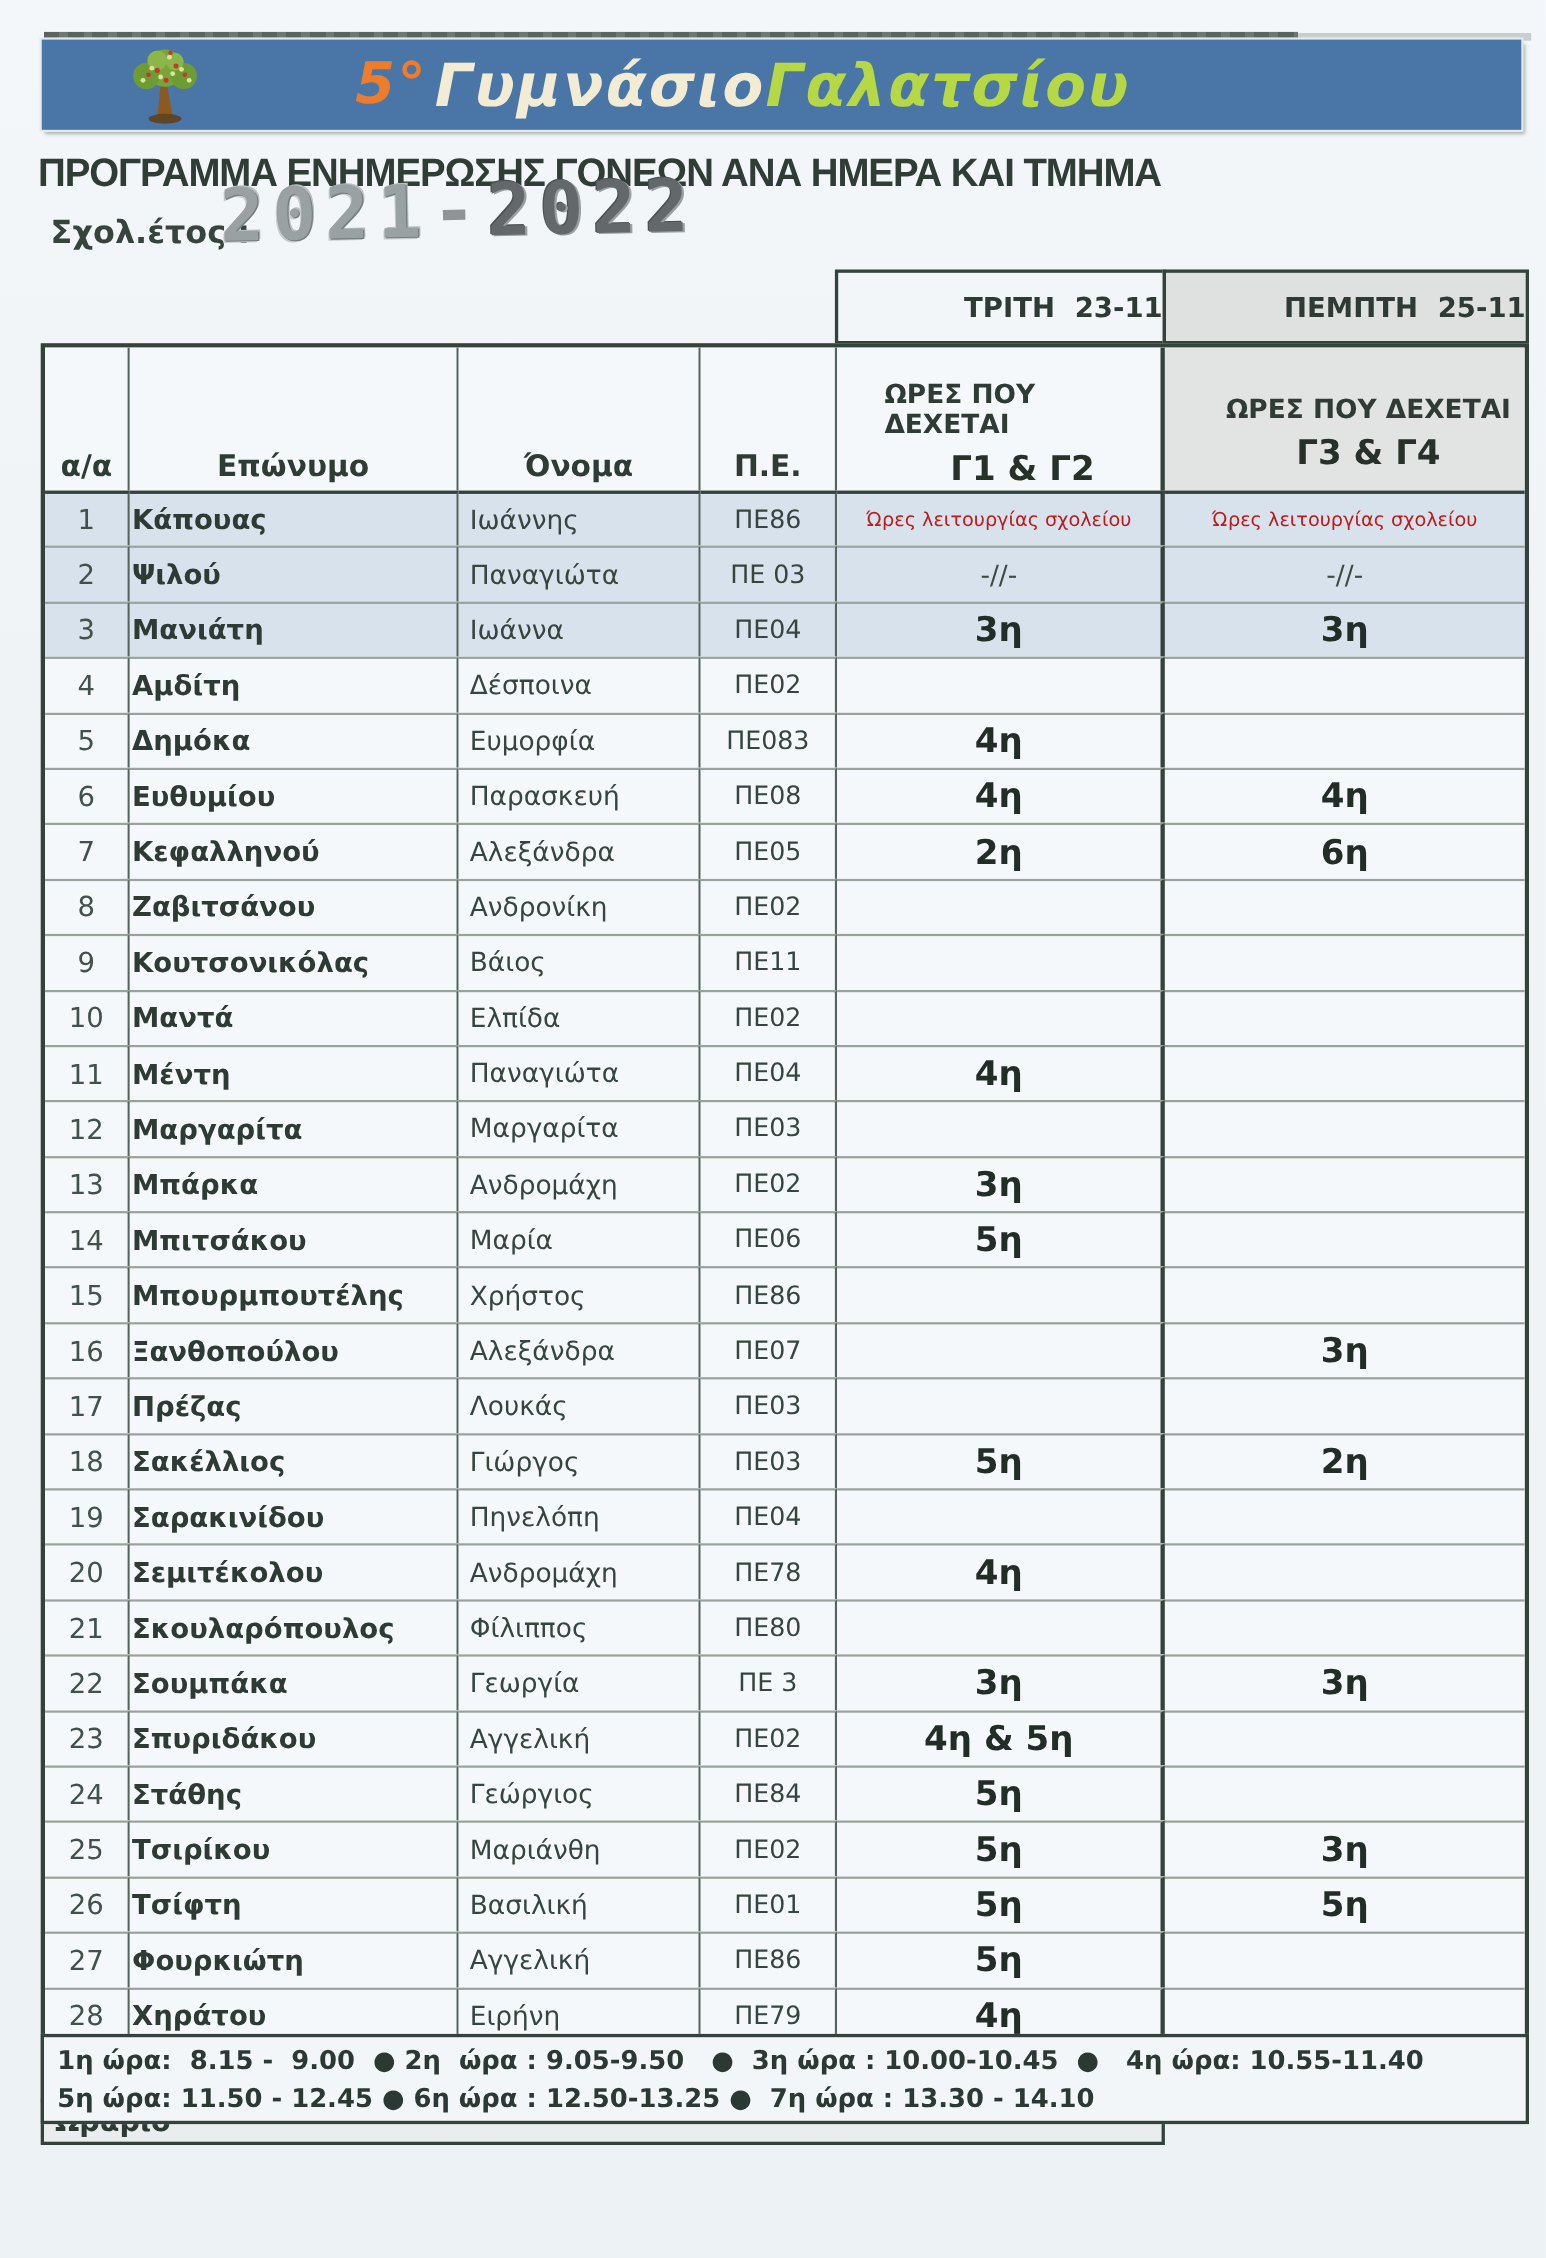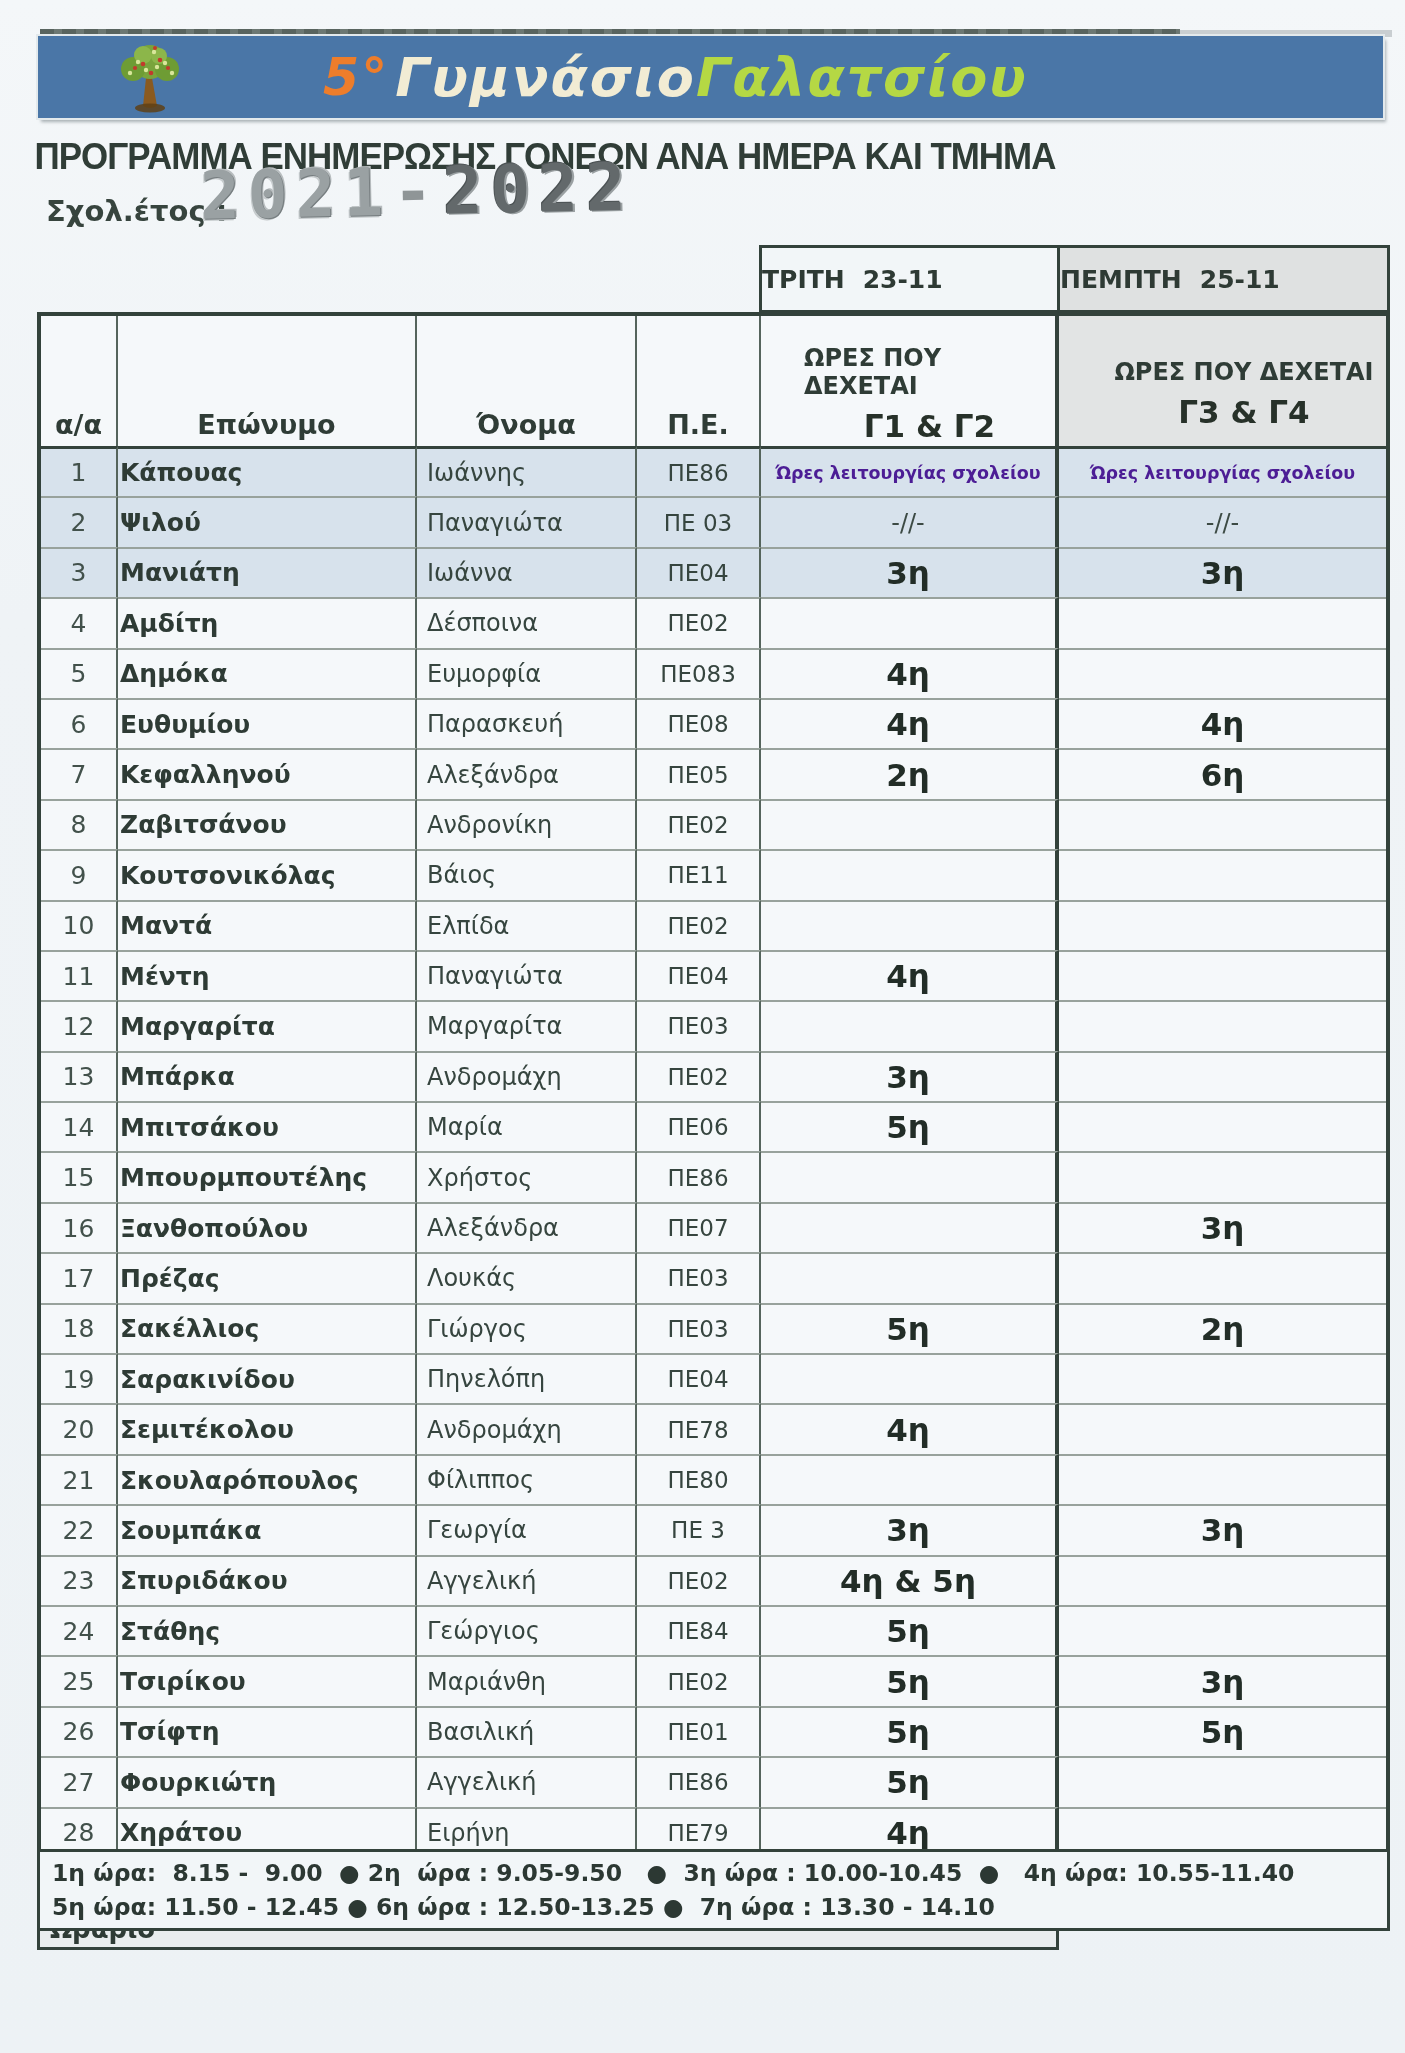--- a/index.html
+++ b/index.html
@@ -47,21 +47,21 @@
   .year-label{position:absolute;left:46px;top:194px;font-weight:bold;font-size:29px;color:#37443e;}
   .year-stamp{position:absolute;left:200px;top:146px;width:370px;height:92px;
     font-weight:bold;font-size:66px;letter-spacing:8px;transform:rotate(-1.2deg);
     display:flex;align-items:center;white-space:nowrap;
     font-family:"DejaVu Sans Mono","DejaVu Sans",monospace;}
   .ys-1{color:#9aa1a3;text-shadow:1px 1px 0 #777e80,-1px 2px 0 #c6cbcd,2px -1px 0 #b8bdbf;}
   .ys-sep{color:#8f9597;padding:0 2px;}
   .ys-2{color:#63696b;text-shadow:2px 1px 0 #9aa0a2,-1px -1px 0 #4c5254;}
   
   .daybox{position:absolute;top:245px;height:68px;border:3px solid var(--dark);
-    display:flex;align-items:center;justify-content:flex-start;gap:18px;
+    display:flex;align-items:center;justify-content:flex-end;gap:18px;
     font-weight:bold;font-size:25px;color:#2e3a34;}
   .daybox.d1{left:759px;width:301px;background:#f2f6f8;}
   .daybox.d2{left:1057px;width:333px;background:#dfe1e1;}
   
   .tbl{position:absolute;left:37px;top:312px;width:1353px;
     border:4px solid var(--dark);
     display:grid;
     grid-template-columns:77px 299px 220px 124px 298px 327px;
     grid-template-rows:130px repeat(29,50.4px);
     background:var(--row-white);}
@@ -79,21 +79,21 @@
   .r-data .cell{border-top:2px solid var(--thin);}
   .r-first .cell{border-top:3px solid var(--dark);}
   .hl .cell{background:var(--row-blue);}
   .cell.num{justify-content:center;font-size:25px;color:#42514b;}
   .cell.surname{padding-left:2px;font-weight:bold;font-size:25px;color:#2e3b35;}
   .cell.name{padding-left:10px;font-size:24px;}
   .cell.pe{justify-content:center;font-size:23px;}
   .cell.hourcell{justify-content:center;}
   .hour{font-weight:bold;font-size:31px;color:#222d27;}
   .dash{font-size:24px;color:#3c4a44;}
-  .note{font-weight:bold;font-size:17.5px;color:#4c1d95;}
+  .note{font-weight:normal;font-size:17.5px;color:#b91c1c;}
   
   .orario{position:absolute;left:37px;top:1908px;width:1022px;height:42px;
     border:3px solid var(--dark);background:#e9edee;
     display:flex;align-items:center;padding-left:10px;
     font-weight:bold;font-size:26px;color:#2e3b35;}
   .hoursbox{position:absolute;left:37px;top:1849px;width:1353px;height:82px;
     border:3px solid var(--dark);background:#f2f6f8;
     display:flex;flex-direction:column;justify-content:center;gap:6px;padding-left:12px;}
   .hoursbox .line{font-weight:bold;font-size:23.5px;color:#2c3833;white-space:pre;}
 </style>

